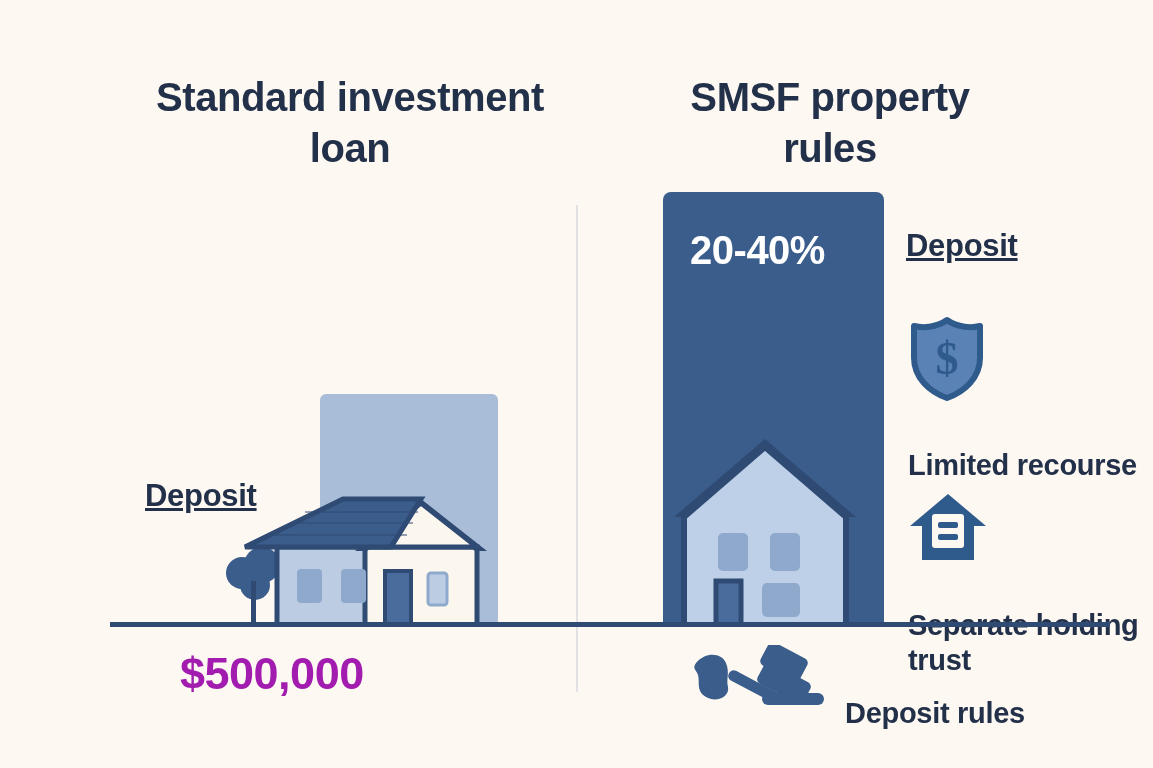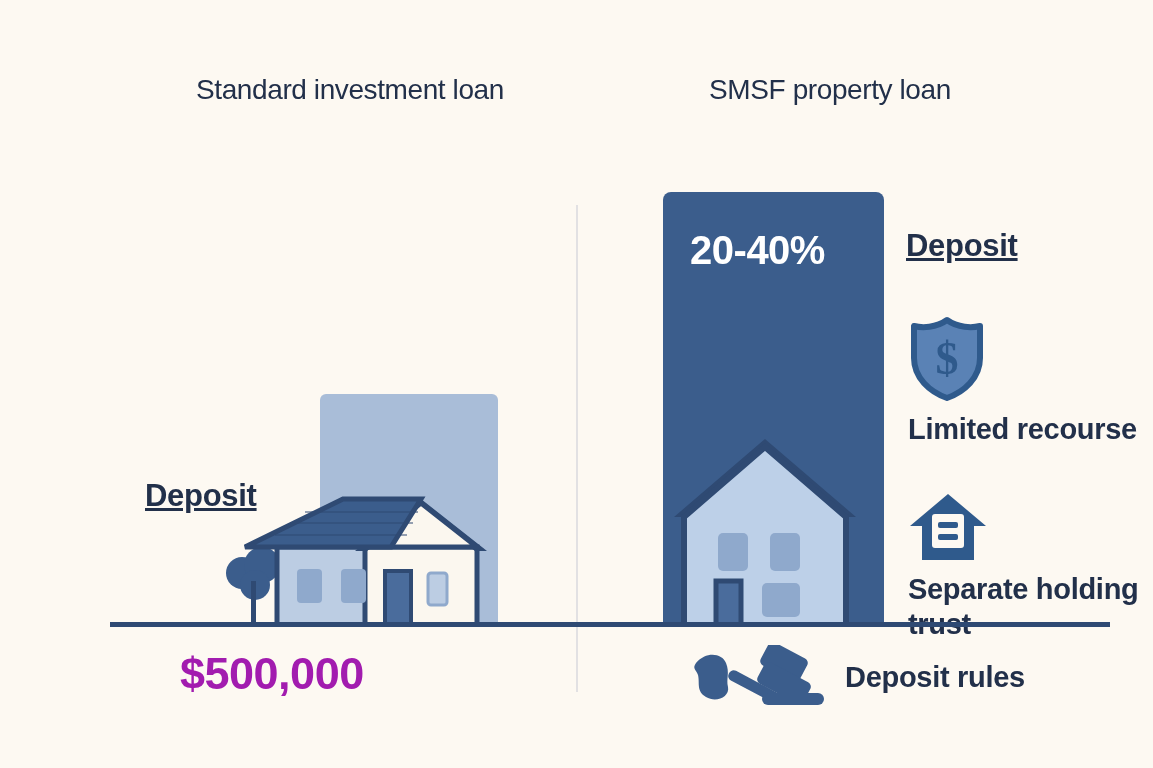--- a/index.html
+++ b/index.html
@@ -19,22 +19,22 @@
     left: 0; top: 0;
     width: 1153px;
     height: 768px;
     background: #fdf9f2;
   }
 
   
   .title {
     position: absolute;
     color: #22304a;
-    font-size: 28px;
-    font-weight: normal;
+    font-size: 40px;
+    font-weight: bold;
     line-height: 1.28;
     letter-spacing: -0.4px;
     text-align: center;
   }
   #title-left  { left: 115px; top: 72px; width: 470px; }
   #title-right { left: 640px; top: 72px; width: 380px; }
 
   
   #divider {
     position: absolute;
@@ -99,20 +99,21 @@
   }
 
   
   .feature-text {
     position: absolute;
     color: #22304a;
     font-size: 29px;
     font-weight: bold;
     line-height: 1.22;
     letter-spacing: -0.3px;
+    margin-top: 36px;
   }
   #feature-limited-text  { left: 908px; top: 412px; width: 240px; }
   #feature-trust-text    { left: 908px; top: 572px; width: 240px; }
   #feature-rules-text    { left: 845px; top: 660px; width: 250px; }
 
   .feature-icon { position: absolute; }
   #icon-shield  { left: 908px; top: 316px; }
   #icon-trust   { left: 908px; top: 492px; }
   #icon-gavel   { left: 688px; top: 645px; }
 
@@ -120,21 +121,21 @@
   #house-standard { position: absolute; left: 225px; top: 485px; }
   #house-smsf     { position: absolute; left: 670px; top: 433px; }
 </style>
 </head>
 <body>
 
 <div id="infographic">
 
   <div class="title" id="title-left">Standard investment loan</div>
 
-  <div class="title" id="title-right">SMSF property loan</div>
+  <div class="title" id="title-right">SMSF property rules</div>
 
   <div id="divider"></div>
 
   <div id="bar-standard"></div>
 
   <svg id="house-standard" width="285" height="142" viewBox="0 0 285 142">
 
     <g>
       <circle cx="17" cy="88" r="16" fill="#3b5d8c"></circle>
       <circle cx="37" cy="80" r="18" fill="#3b5d8c"></circle>

